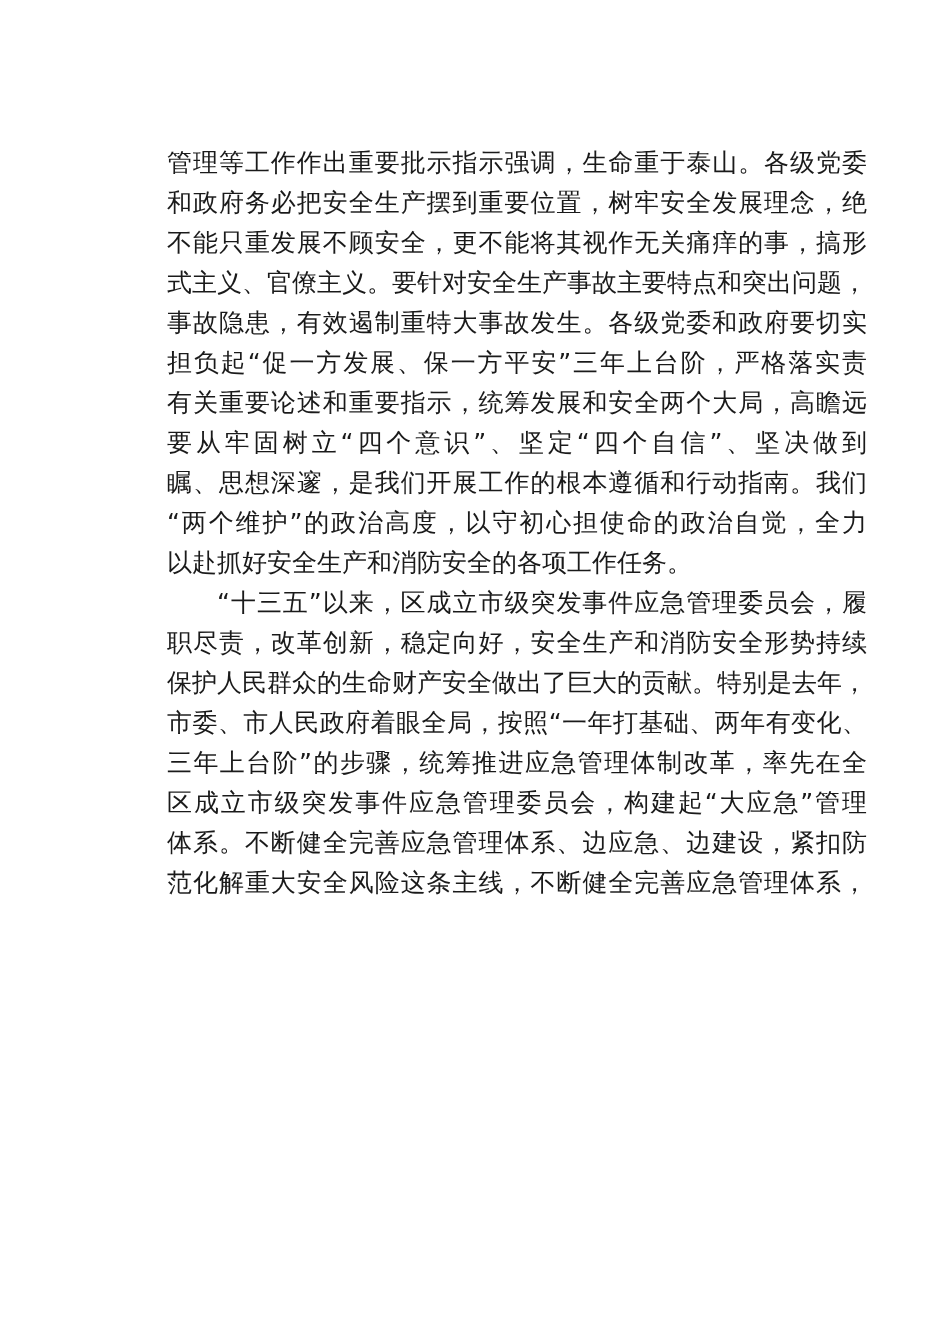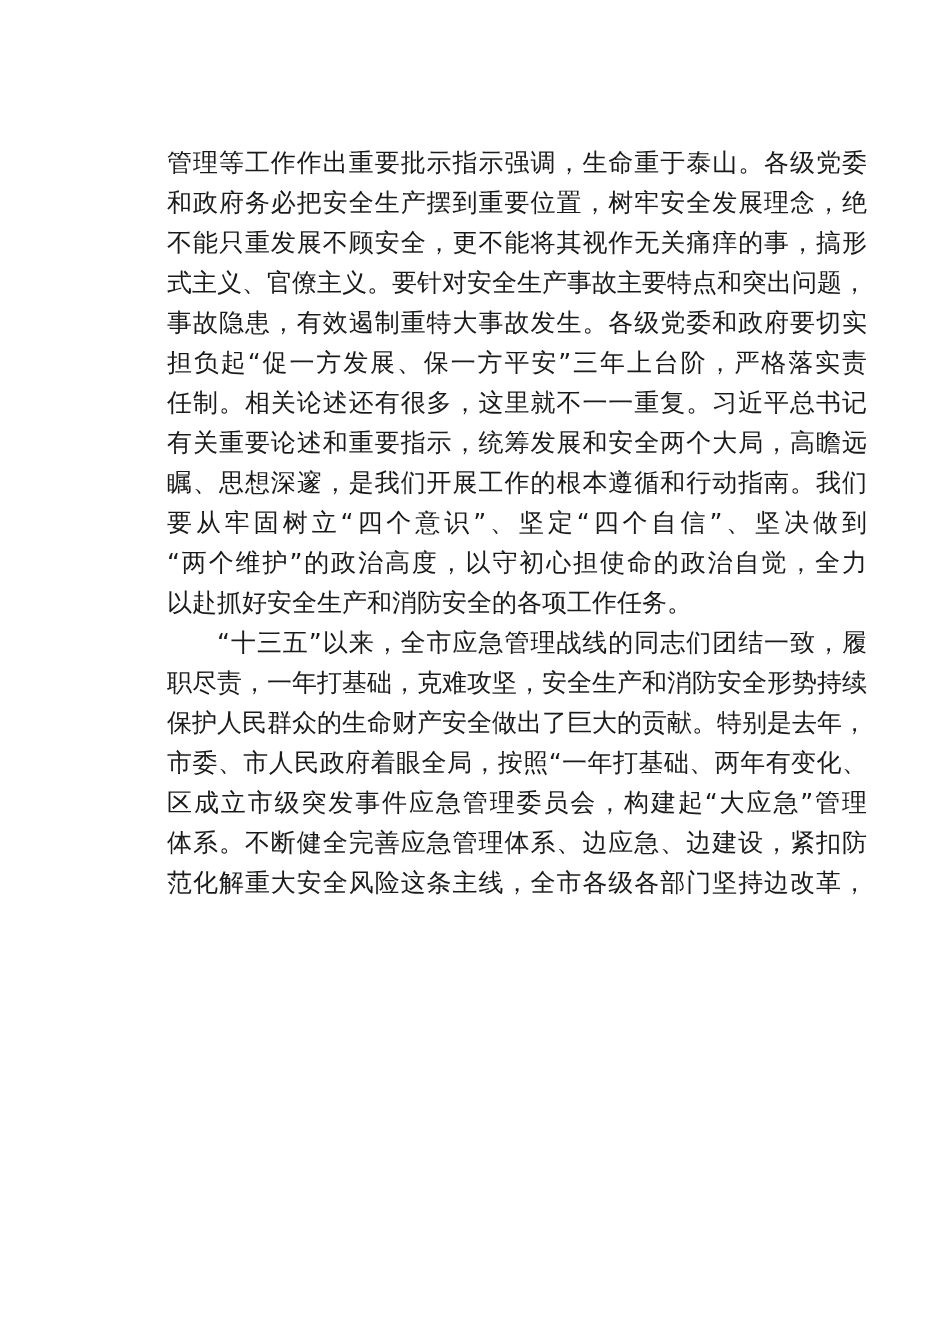--- a/index.html
+++ b/index.html
@@ -54,32 +54,32 @@
 <div class="page">
   <div class="text-block">
 
     <div>
       <span class="line">管理等工作作出重要批示指示强调，生命重于泰山。各级党委</span>
       <span class="line">和政府务必把安全生产摆到重要位置，树牢安全发展理念，绝</span>
       <span class="line">不能只重发展不顾安全，更不能将其视作无关痛痒的事，搞形</span>
       <span class="line">式主义、官僚主义。要针对安全生产事故主要特点和突出问题，</span>
       <span class="line">事故隐患，有效遏制重特大事故发生。各级党委和政府要切实</span>
       <span class="line">担负起“促一方发展、保一方平安”三年上台阶，严格落实责</span>
-      <span class="line">任制。相关论述还有很多，这里就不一一重复。习近平总书记</span>
       <span class="line">有关重要论述和重要指示，统筹发展和安全两个大局，高瞻远</span>
+      <span class="line">要从牢固树立“四个意识”、坚定“四个自信”、坚决做到</span>
       <span class="line">瞩、思想深邃，是我们开展工作的根本遵循和行动指南。我们</span>
-      <span class="line">要从牢固树立“四个意识”、坚定“四个自信”、坚决做到</span>
       <span class="line">“两个维护”的政治高度，以守初心担使命的政治自觉，全力</span>
       <span class="line last">以赴抓好安全生产和消防安全的各项工作任务。</span>
     </div>
 
     <div>
-      <span class="line indent">“十三五”以来，全市应急管理战线的同志们团结一致，履</span>
-      <span class="line">职尽责，一年打基础，克难攻坚，安全生产和消防安全形势持续</span>
+      <span class="line indent">“十三五”以来，区成立市级突发事件应急管理委员会，履</span>
+      <span class="line">职尽责，改革创新，稳定向好，安全生产和消防安全形势持续</span>
       <span class="line">保护人民群众的生命财产安全做出了巨大的贡献。特别是去年，</span>
       <span class="line">市委、市人民政府着眼全局，按照“一年打基础、两年有变化、</span>
+      <span class="line">三年上台阶”的步骤，统筹推进应急管理体制改革，率先在全</span>
       <span class="line">区成立市级突发事件应急管理委员会，构建起“大应急”管理</span>
       <span class="line">体系。不断健全完善应急管理体系、边应急、边建设，紧扣防</span>
-      <span class="line">范化解重大安全风险这条主线，全市各级各部门坚持边改革，</span>
+      <span class="line">范化解重大安全风险这条主线，不断健全完善应急管理体系，</span>
     </div>
 
   </div>
 </div>
 
 </body></html>

